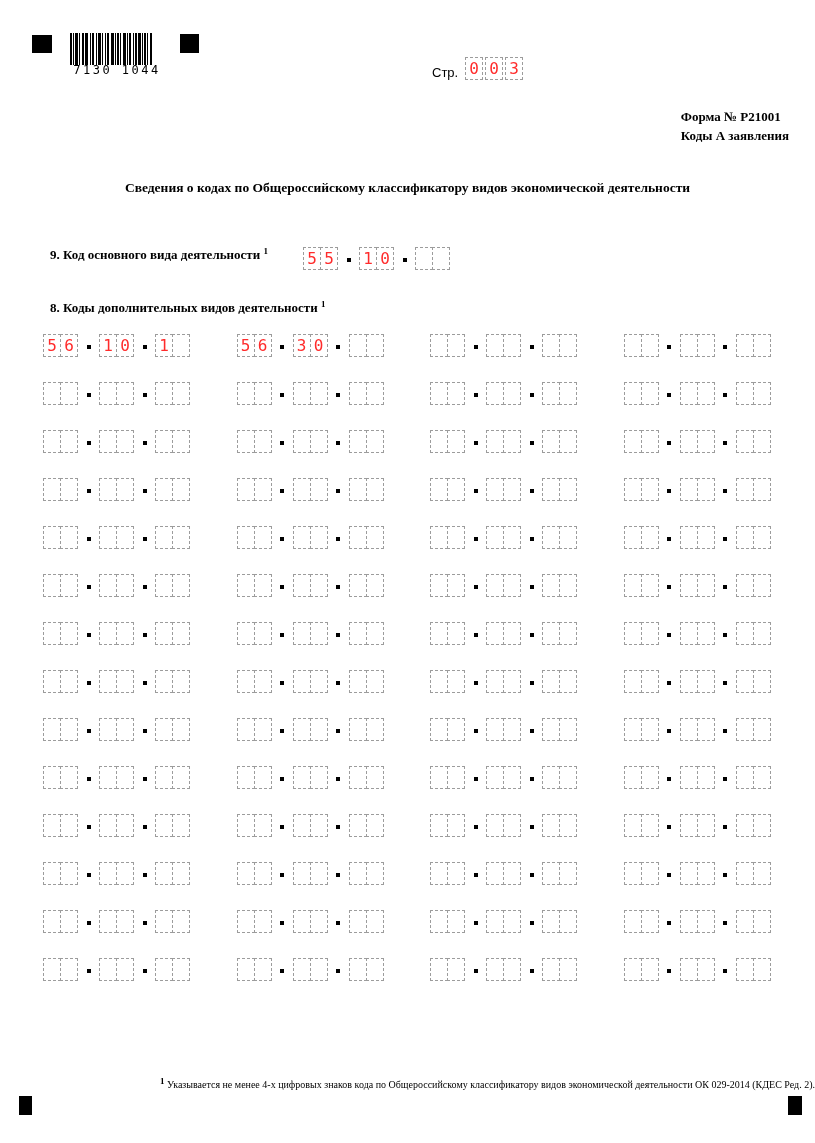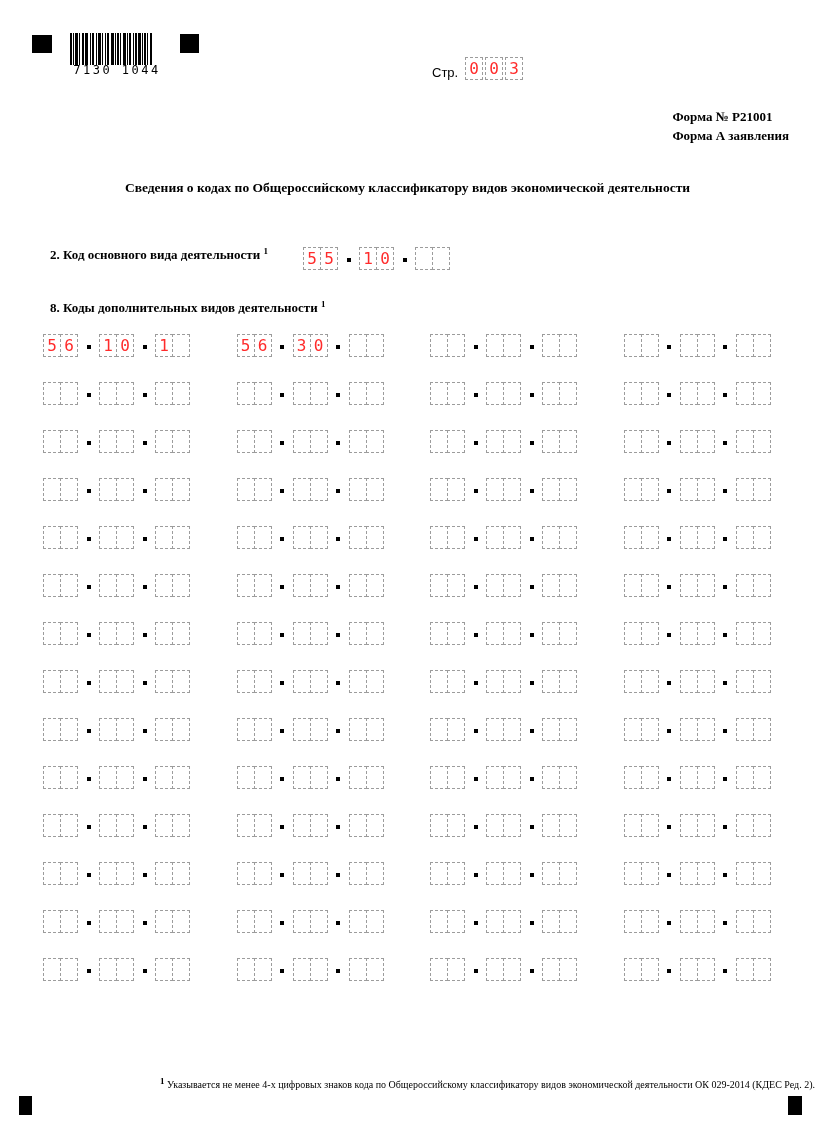--- a/index.html
+++ b/index.html
@@ -100,27 +100,27 @@
     <span id="page-num-label">Стр.</span>
     <span id="page-num-cells" style="display:flex;">
         <span class="pcell">0</span>
         <span class="pcell">0</span>
         <span class="pcell">3</span>
       </span>
   </div>
 
   <div id="form-header">
     <div>Форма № Р21001</div>
-    <div>Форма А заявления</div>
+    <div>Коды А заявления</div>
   </div>
 
   <div id="main-title">Сведения о кодах по Общероссийскому классификатору видов экономической деятельности</div>
 
   <div id="section1-row">
-    <span class="sec-label"><span>2. Код основного вида деятельности</span> <sup>1</sup></span>
+    <span class="sec-label"><span>9. Код основного вида деятельности</span> <sup>1</sup></span>
   </div>
   <div id="main-code">
       <div class="code-field">
         <span class="pair">
           <span class="cell">5</span>
           <span class="cell">5</span>
         </span>
         <span class="dot"></span>
         <span class="pair">
           <span class="cell">1</span>

